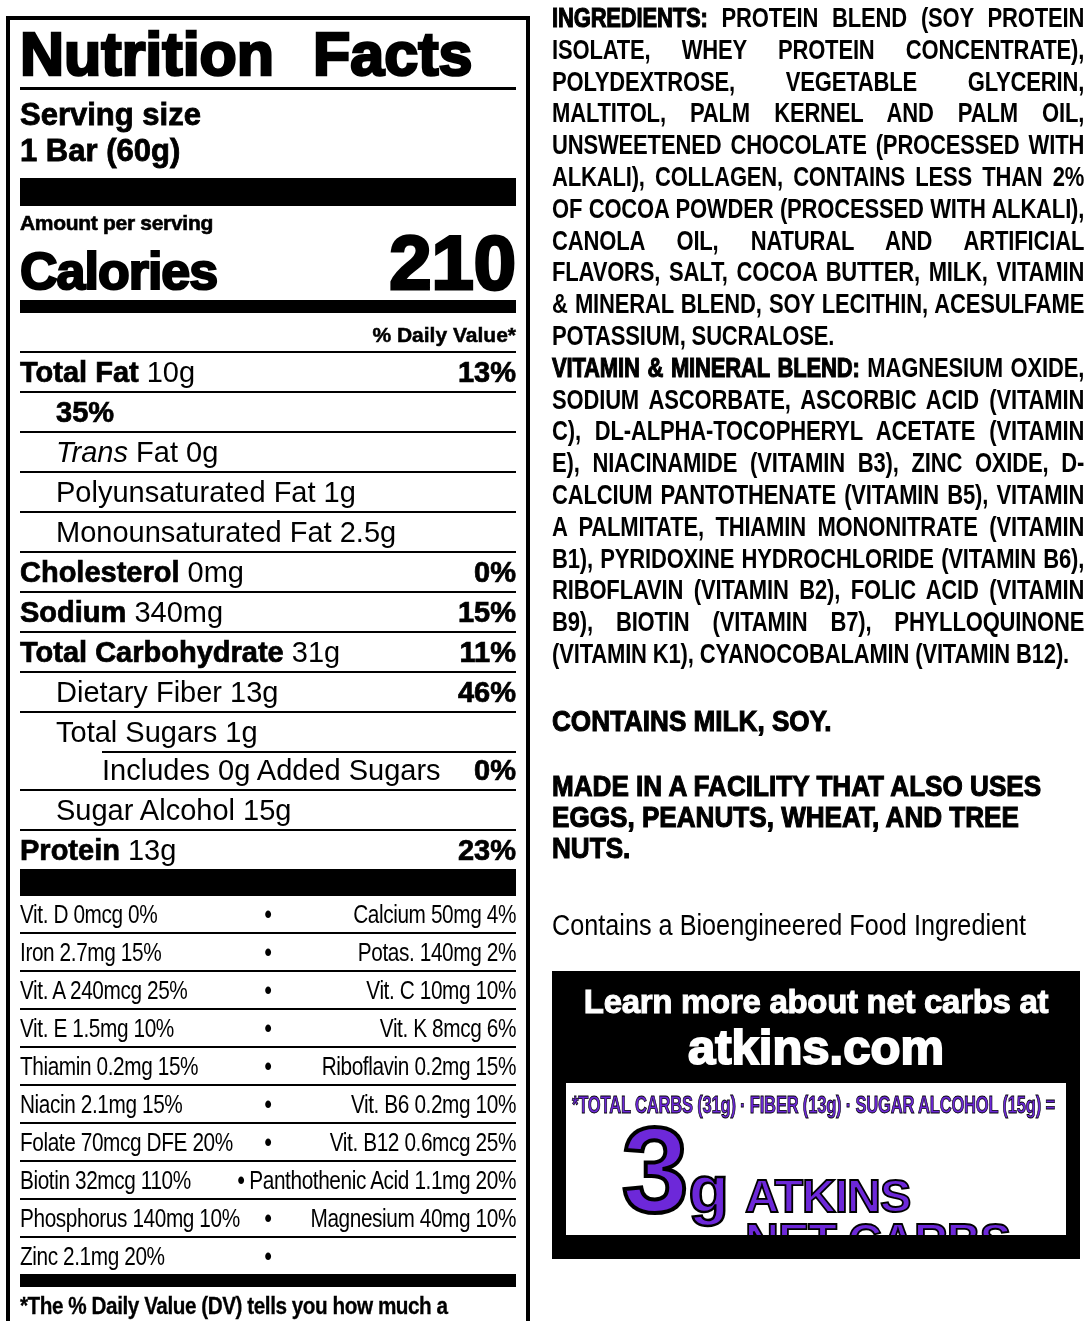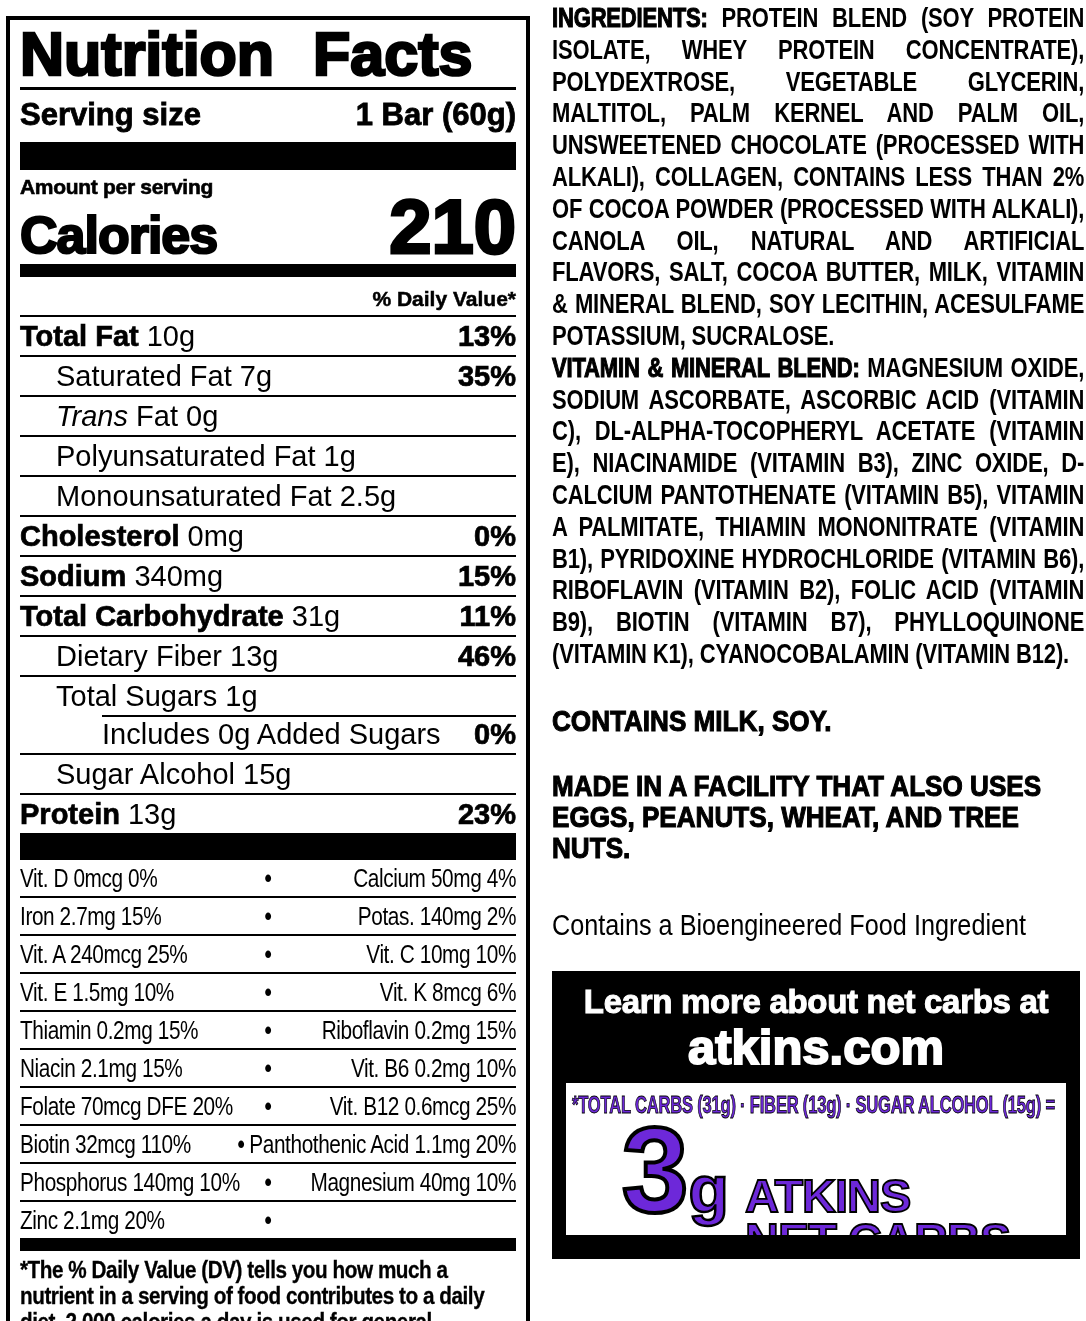--- a/index.html
+++ b/index.html
@@ -6,21 +6,21 @@
   .page{position:relative;width:1086px;height:1321px;background:#fff;color:#000;
         font-family:"Liberation Sans",sans-serif;overflow:hidden;}
 
   
   .nf-panel{position:absolute;left:6px;top:16px;width:524px;height:1309px;
             border:4px solid #000;box-sizing:border-box;padding:2px 10px 0;}
   .nf-title{margin:0;font-size:61px;line-height:64px;font-weight:700;
             letter-spacing:0;word-spacing:22px;-webkit-text-stroke:2.6px #000;white-space:nowrap;}
   .hr-thin{border-top:3px solid #000;margin-top:1px;}
   .serving-row{display:flex;justify-content:space-between;align-items:baseline;
-               font-size:31px;font-weight:700;-webkit-text-stroke:.8px #000;padding:7px 0 9px;}
+               font-size:31px;font-weight:700;-webkit-text-stroke:.8px #000;padding:7px 0 9px;flex-direction:column;}
   .bar{background:#000;}
   .bar-lg{height:28px;}
   .bar-lg2{height:27px;}
   .bar-md{height:13px;}
   .aps{font-size:21px;font-weight:700;-webkit-text-stroke:.6px #000;letter-spacing:-.3px;margin-top:5px;}
   .cal-row{display:flex;justify-content:space-between;align-items:baseline;margin-top:-4px;}
   .cal-word{font-size:52px;font-weight:700;letter-spacing:-1px;-webkit-text-stroke:2.2px #000;line-height:58px;}
   .cal-num{font-size:76px;font-weight:700;-webkit-text-stroke:3px #000;line-height:64px;}
   .dv-header{text-align:right;font-size:21px;line-height:32px;font-weight:700;
              -webkit-text-stroke:.5px #000;margin-top:6px;}
@@ -99,21 +99,20 @@
     <div class="bar bar-md"></div>
 
     <div class="dv-header">% Daily Value*</div>
 
     <div id="nutrient-rows">
         <div class="nrow">
     <span class="nname"><b class="nb">Total Fat</b><span class="np"> 10g</span></span>
     <span class="ndv">13%</span>
   </div>
         <div class="nrow in1">
-    <span class="nname"><span class="np">Saturated Fat 7g</span></span>
     <span class="ndv">35%</span>
   </div>
         <div class="nrow in1">
     <span class="nname"><i class="ni">Trans</i><span class="np"> Fat 0g</span></span>
     <span class="ndv"></span>
   </div>
         <div class="nrow in1">
     <span class="nname"><span class="np">Polyunsaturated Fat 1g</span></span>
     <span class="ndv"></span>
   </div>

